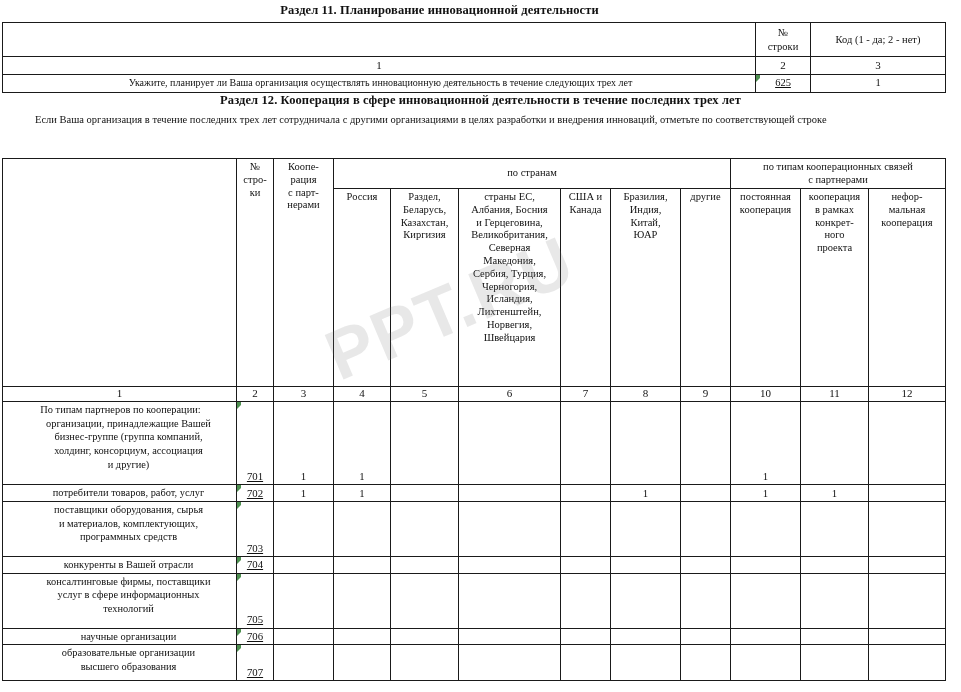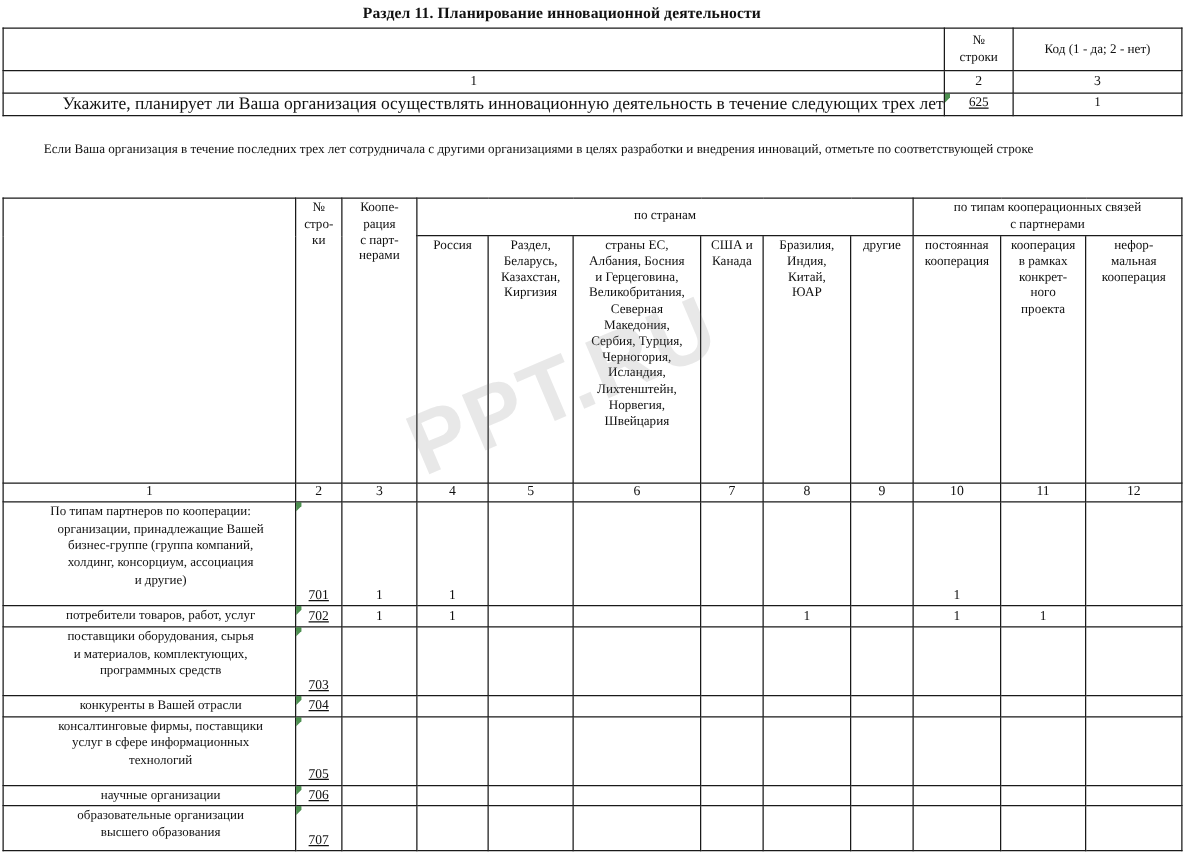--- a/index.html
+++ b/index.html
@@ -34,21 +34,21 @@
   }
 
   
   .sec-title {
     text-align: center;
     font-weight: bold;
     font-size: 12.5px;
     letter-spacing: 0.1px;
     line-height: 1.1;
   }
-  #title-11 { position: absolute; left: 0; top: 4px; width: 879px; margin-left: 10px; }
+  #title-11 { position: absolute; left: 0; top: 4px; width: 879px; }
   #title-12 { position: absolute; left: 0; top: 94px; width: 961px; }
 
   .intro {
     position: absolute;
     left: 2px; top: 113px; width: 957px;
     font-size: 10.5px;
     line-height: 1.35;
     margin-left: 33px;
   }
 
@@ -69,21 +69,21 @@
   .num-row td { text-align: center; font-size: 11px; height: 15px; }
 
   
   #table-11 {
     position: absolute;
     left: 2px; top: 22px;
     width: 943px;
   }
   #table-11 td { height: 18px; }
   #table-11 .hd { text-align: center; height: 34px; line-height: 1.25; font-size: 10.5px; }
-  #table-11 .q { text-align: right; padding-left: 3px; font-size: 14px; height: 17px; white-space: nowrap; }
+  #table-11 .q { text-align: center; padding-left: 3px; font-size: 10px; height: 17px; white-space: nowrap; }
 
   
   #table-12 {
     position: absolute;
     left: 2px; top: 158px;
     width: 943px;
   }
   #table-12 td { text-align: center; }
   #table-12 td.vtop { vertical-align: top; padding-top: 2px; }
   #table-12 td.lbl {
@@ -149,20 +149,21 @@
         <td>3</td>
       </tr>
       <tr>
         <td class="q">Укажите, планирует ли Ваша организация осуществлять инновационную деятельность в течение следующих трех лет</td>
         <td class="ctr code">625</td>
         <td class="ctr">1</td>
       </tr>
     </tbody>
   </table>
 
+  <div class="sec-title" id="title-12">Раздел 12. Кооперация в сфере инновационной деятельности в течение последних трех лет</div>
 
   <div class="intro">
     <div>Если Ваша организация в течение последних трех лет сотрудничала с другими организациями в целях разработки и внедрения инноваций, отметьте по соответствующей строке</div>
   </div>
 
   <table id="table-12">
     <colgroup>
       <col style="width:234px">
       <col style="width:37px">
       <col style="width:60px">

